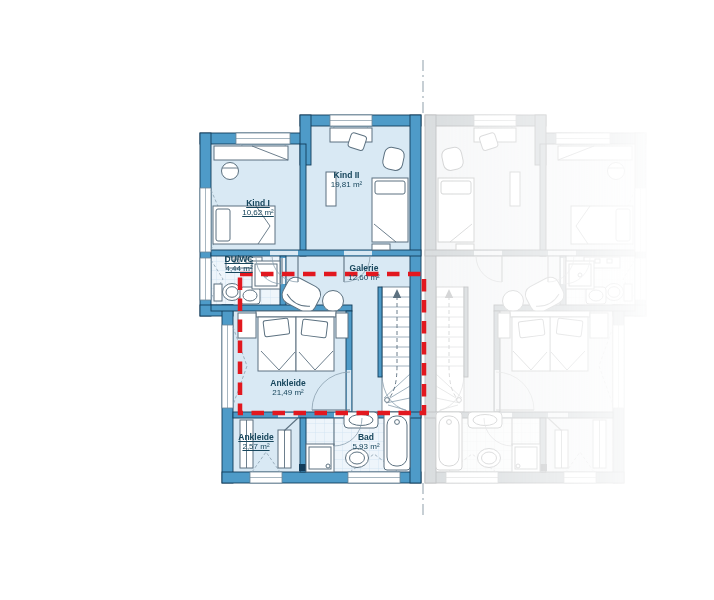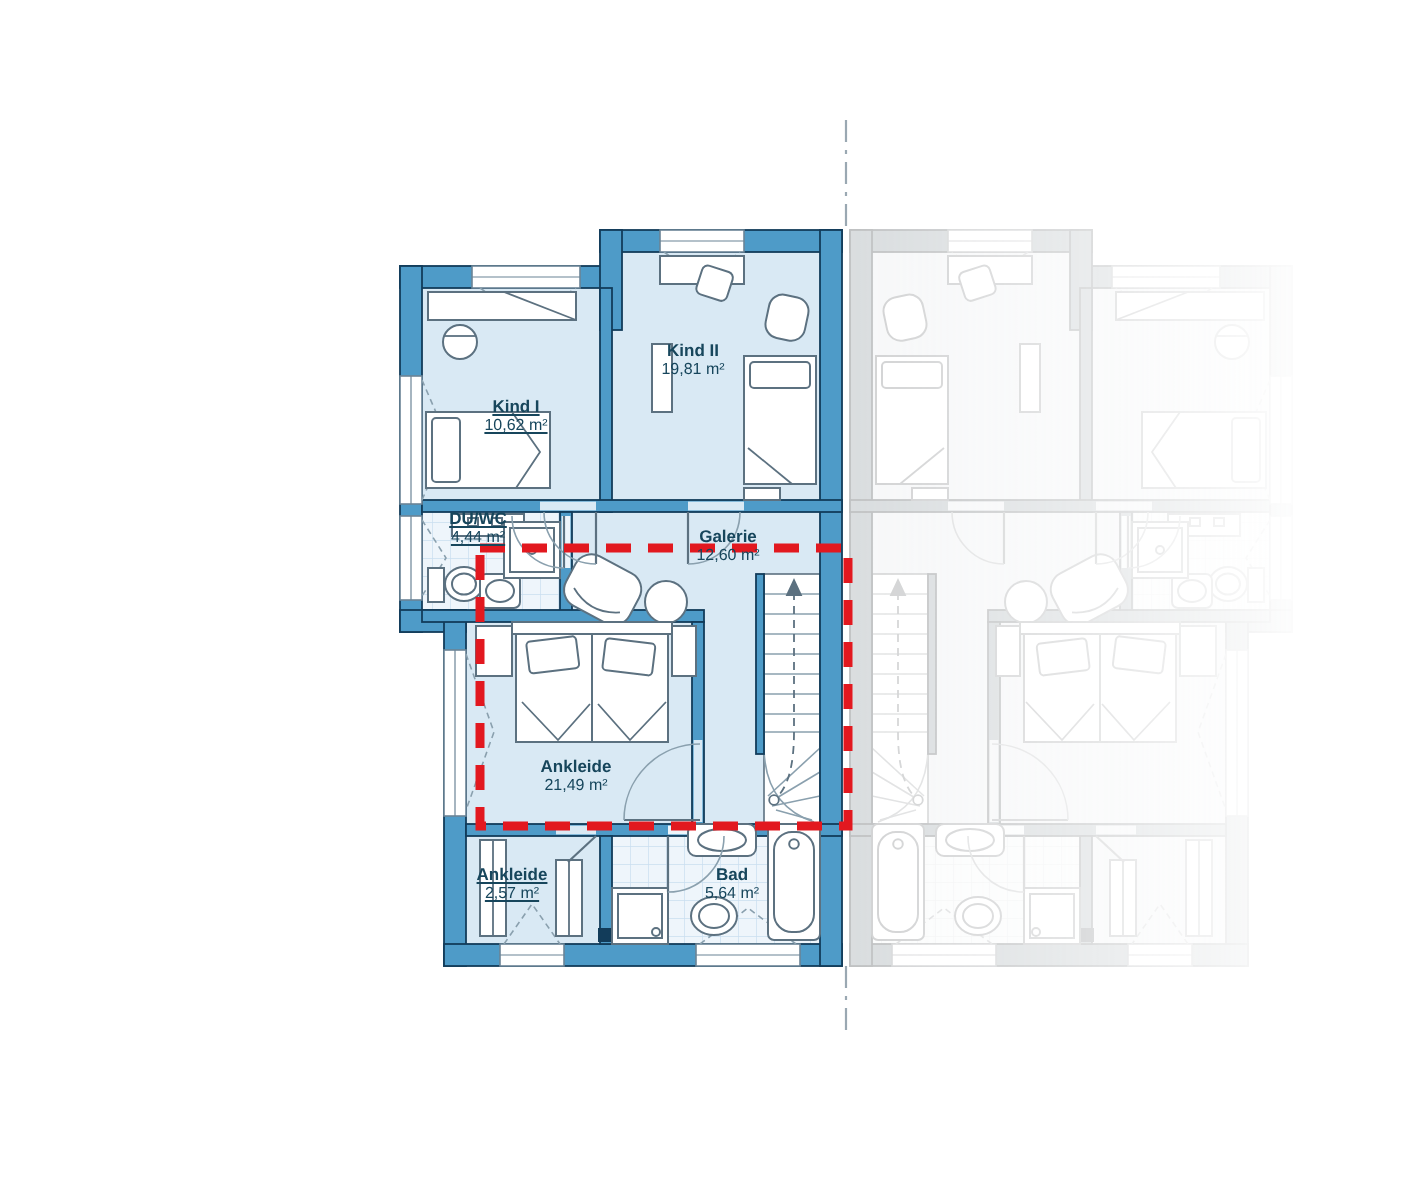--- a/index.html
+++ b/index.html
@@ -273,15 +273,15 @@
 <div class="room-label" style="left:248px;top:378px;width:80px;">
   <div class="rn">Ankleide</div>
   <div class="ra">21,49 m²</div>
 </div>
 <div class="room-label" style="left:216px;top:432px;width:80px;text-decoration:underline;">
   <div class="rn">Ankleide</div>
   <div class="ra">2,57 m²</div>
 </div>
 <div class="room-label" style="left:326px;top:432px;width:80px;">
   <div class="rn">Bad</div>
-  <div class="ra">5,64 m²</div>
+  <div class="ra">5,93 m²</div>
 </div>
 </div>
 
 </body></html>

